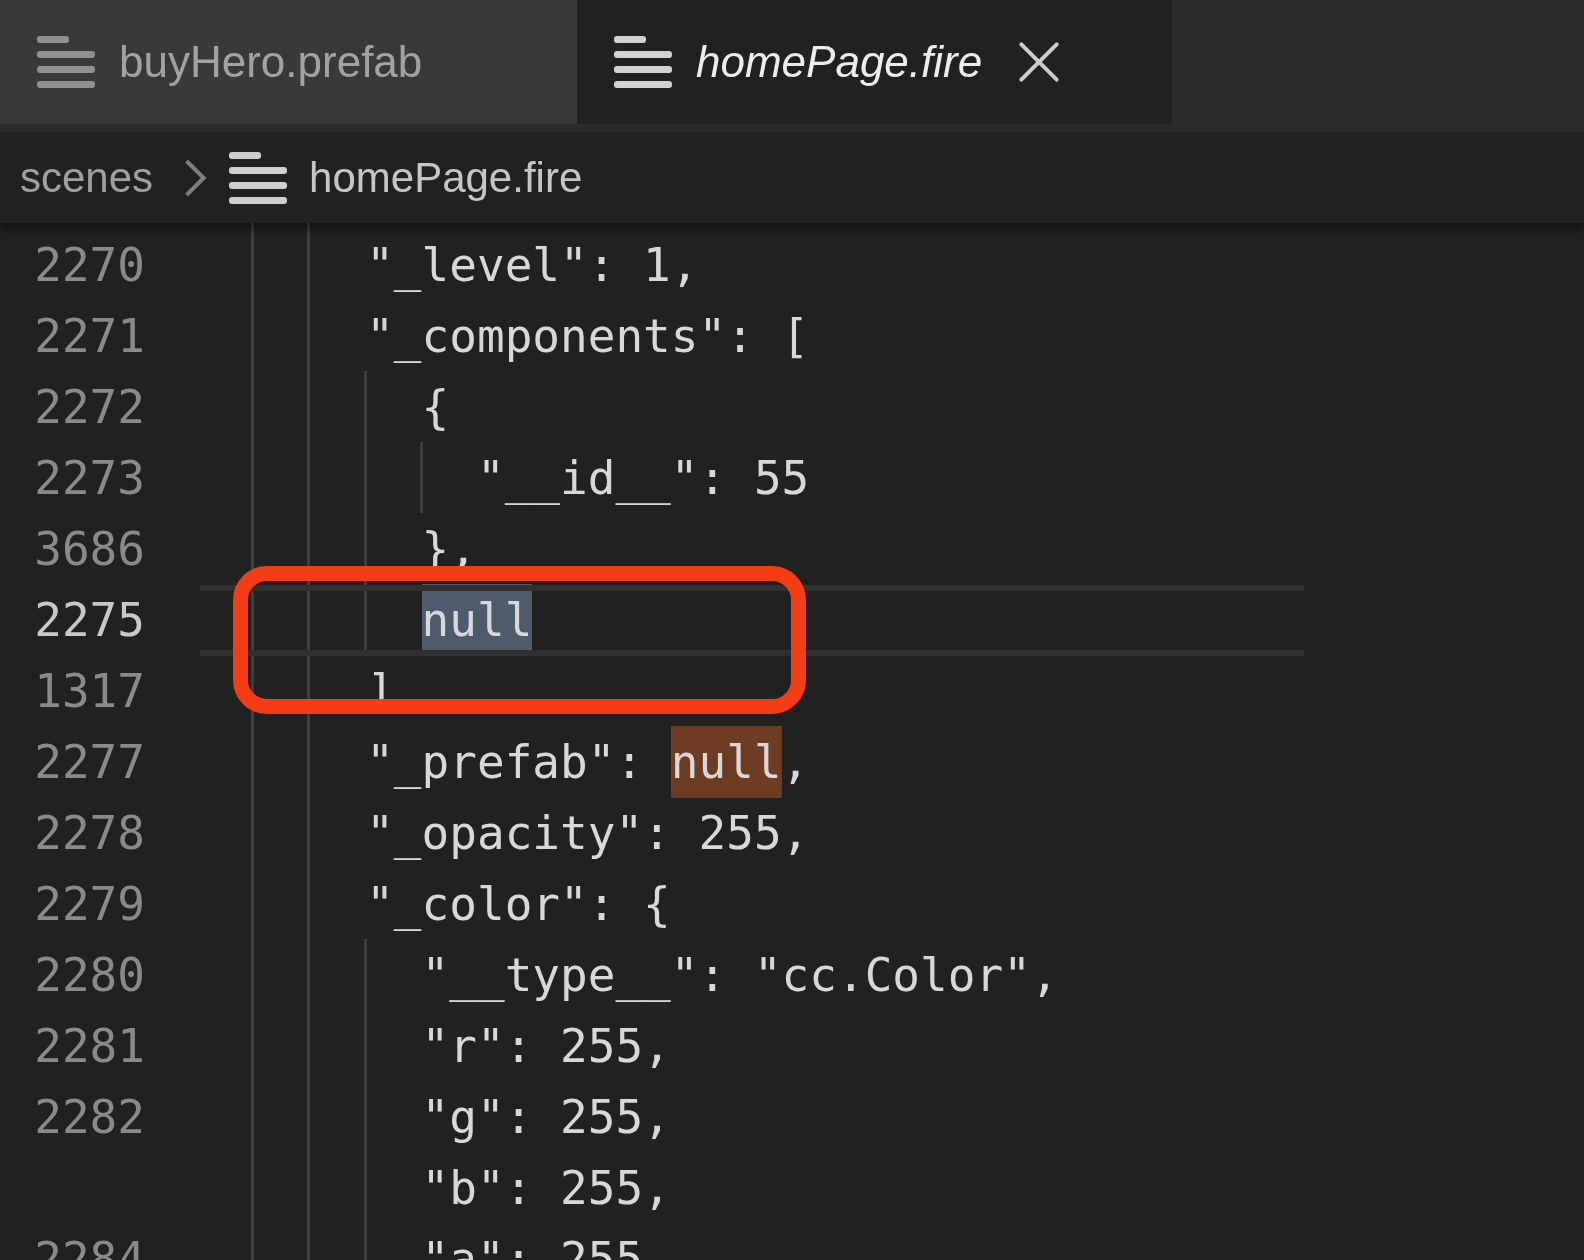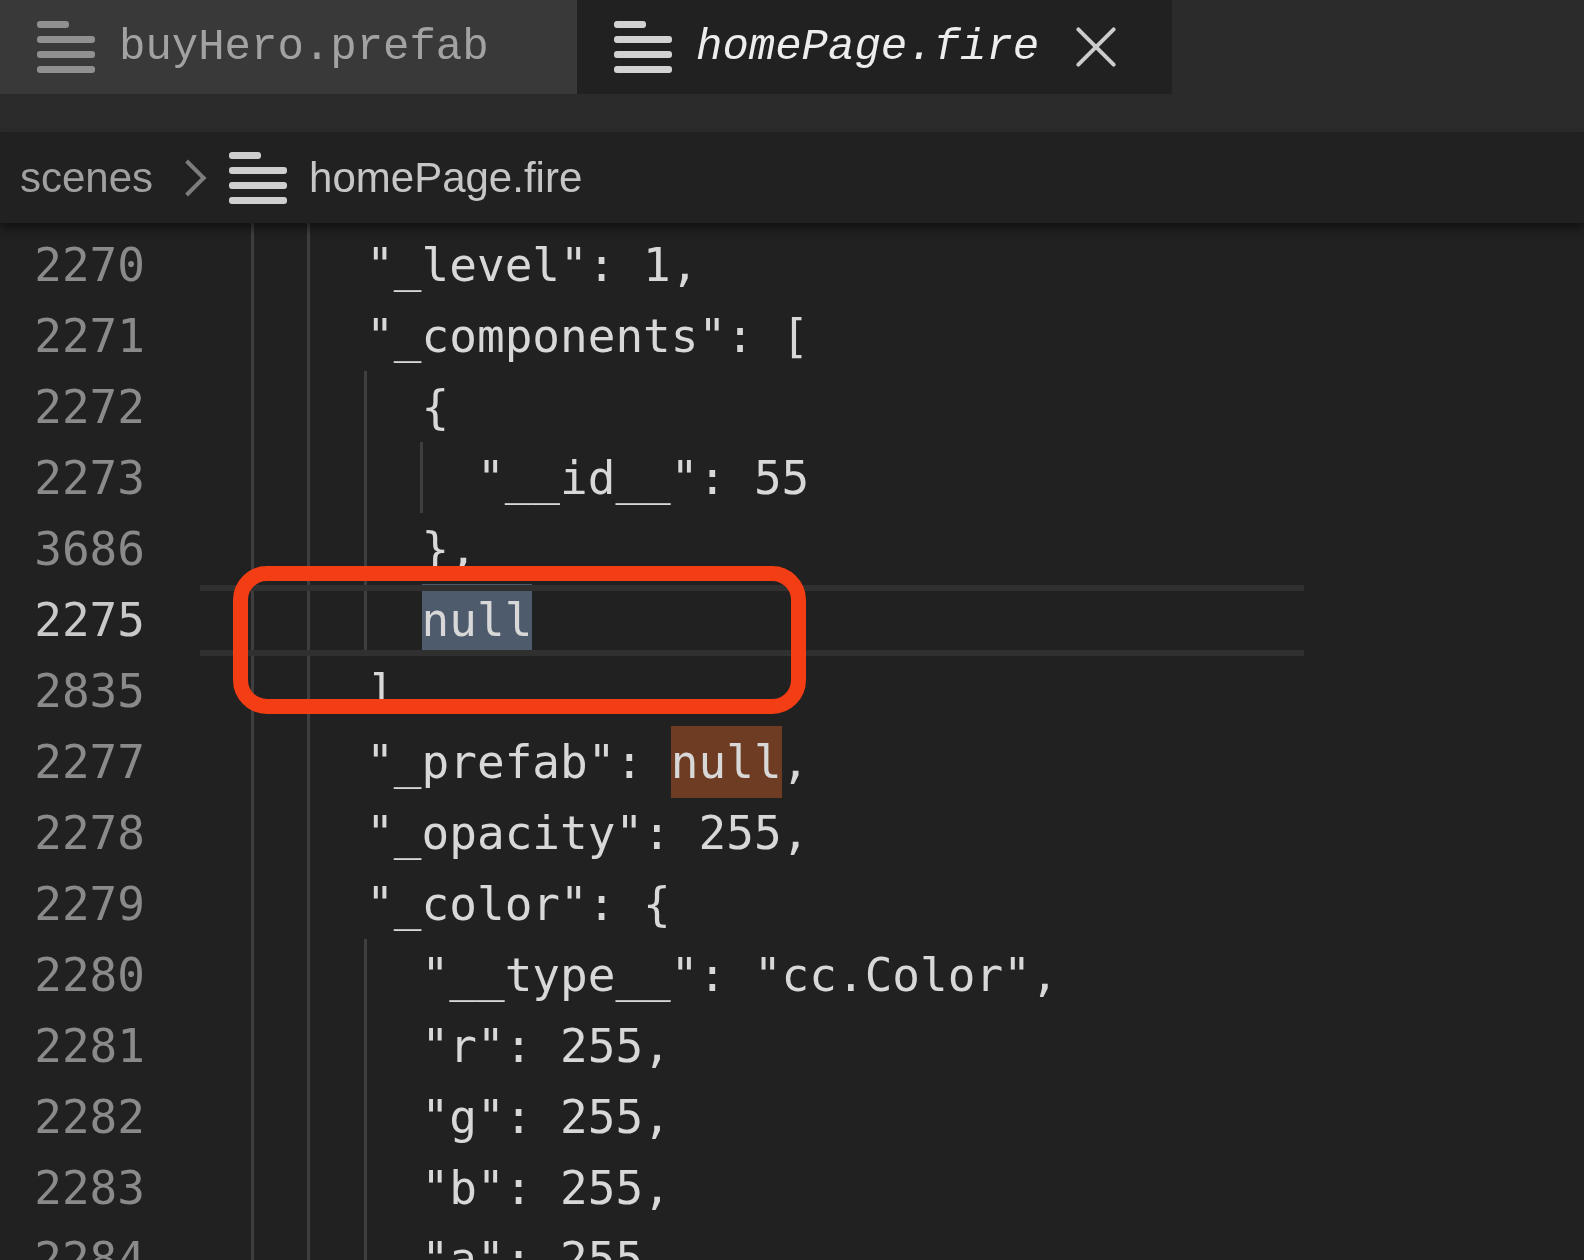--- a/index.html
+++ b/index.html
@@ -6,22 +6,22 @@
   body{
     width:1584px;height:1260px;overflow:hidden;background:#212121;
     font-family:"Liberation Sans",sans-serif;position:relative;
   }
   
   .tabbar{
     position:absolute;left:0;top:0;width:1584px;height:132px;
     background:#2b2b2b;display:flex;
   }
   .tab{
-    height:94px;display:flex;align-items:center;
-    padding-left:37px;box-sizing:border-box;cursor:pointer;font-family:Liberation Mono, monospace;
+    height:124px;display:flex;align-items:center;
+    padding-left:37px;box-sizing:border-box;cursor:pointer;
   }
   .tab.inactive{width:577px;background:#393939;}
   .tab.active{width:595px;background:#212121;}
   .tab-label{font-size:44px;margin-left:24px;white-space:nowrap;}
   .tab.inactive .tab-label{color:#a2a2a2;}
   .tab.active .tab-label{color:#ededed;font-style:italic;}
   
   .file-icon{display:flex;flex-direction:column;justify-content:center;gap:8px;width:58px;flex:none;}
   .file-icon i{display:block;height:7px;border-radius:3px;background:currentColor;}
   .file-icon i.short{width:32px;}
@@ -145,21 +145,21 @@
       </div>
       <div class="row" style="top: 291px;">
         <span class="ln">3686</span>
         <span class="code"><span>        },</span></span>
       </div>
       <div class="row current" style="top: 362px;">
         <span class="ln">2275</span>
         <span class="code"><span>        </span><span class="hl-selection">null</span></span>
       </div>
       <div class="row" style="top: 433px;">
-        <span class="ln">2835</span>
+        <span class="ln">1317</span>
         <span class="code"><span>      ],</span></span>
       </div>
       <div class="row" style="top: 504px;">
         <span class="ln">2277</span>
         <span class="code"><span>      "_prefab": </span><span class="hl-word">null</span><span>,</span></span>
       </div>
       <div class="row" style="top: 575px;">
         <span class="ln">2278</span>
         <span class="code"><span>      "_opacity": 255,</span></span>
       </div>
@@ -173,21 +173,20 @@
       </div>
       <div class="row" style="top: 788px;">
         <span class="ln">2281</span>
         <span class="code"><span>        "r": 255,</span></span>
       </div>
       <div class="row" style="top: 859px;">
         <span class="ln">2282</span>
         <span class="code"><span>        "g": 255,</span></span>
       </div>
       <div class="row" style="top: 930px;">
-        <span class="ln">2283</span>
         <span class="code"><span>        "b": 255,</span></span>
       </div>
       <div class="row" style="top: 1001px;">
         <span class="ln">2284</span>
         <span class="code"><span>        "a": 255</span></span>
       </div>
     </div>
 
   <div class="red-annotation"></div>
 </div>

